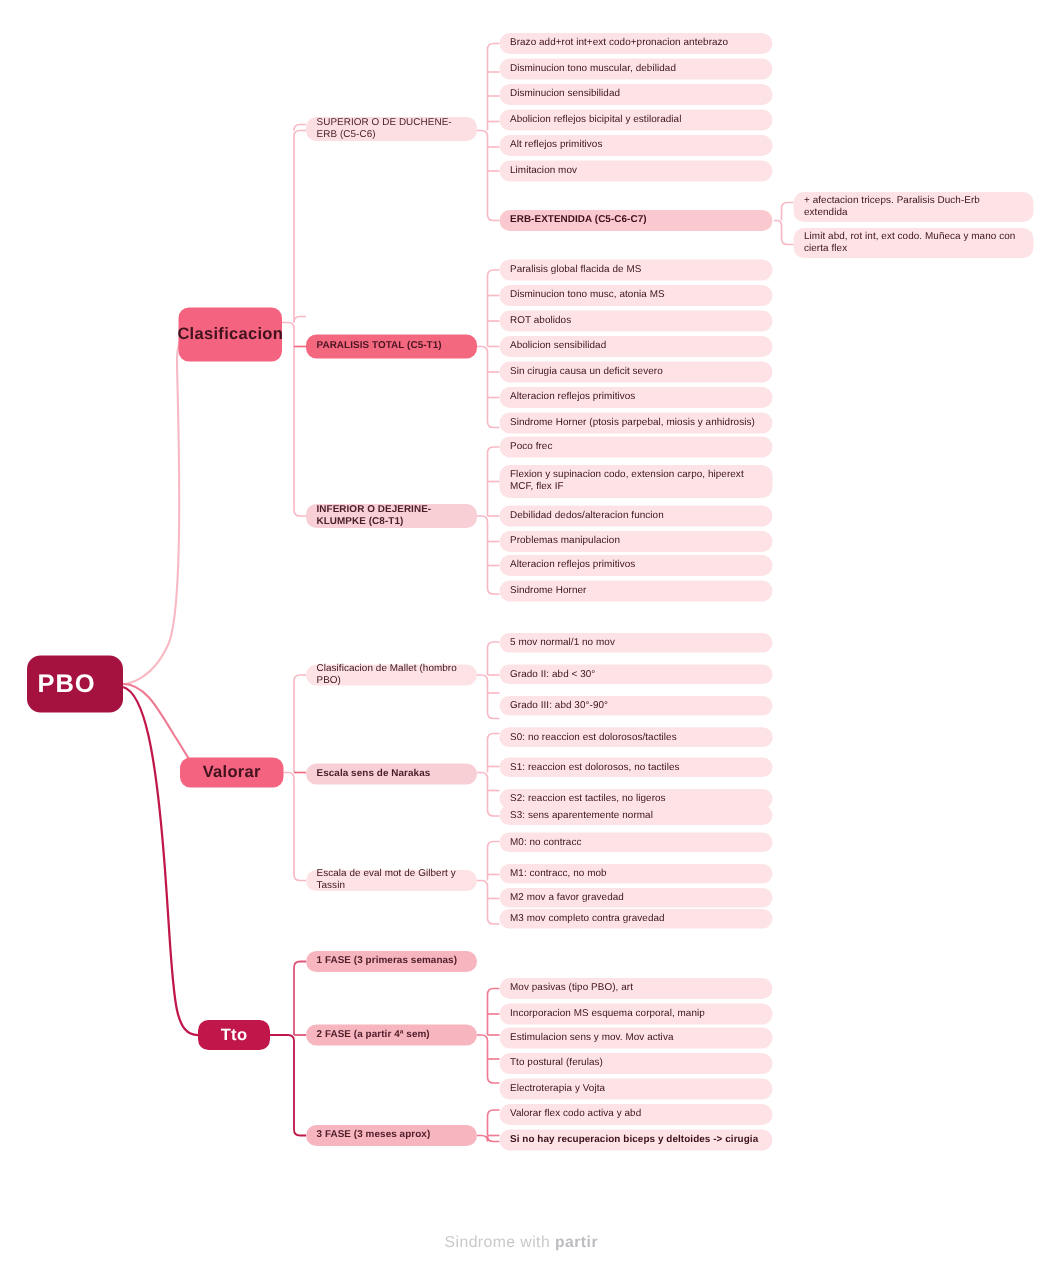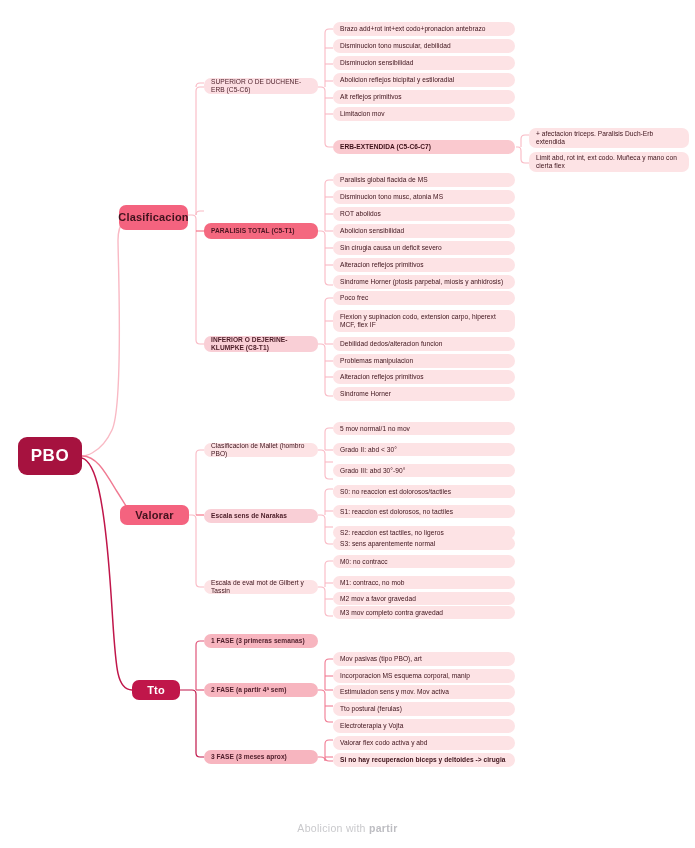--- a/index.html
+++ b/index.html
@@ -36,21 +36,21 @@
     align-items: center;
     padding: 3px 7px;
     line-height: 1.18;
   }
   .node-root {
     background: #a6123f;
     color: #ffffff;
     font-size: 17px;
     font-weight: bold;
     letter-spacing: 0.6px;
-    justify-content: center;
+    justify-content: flex-start;
     border-radius: 9px;
   }
   .node-main1 {
     background: #f4637f;
     color: #40121d;
     font-size: 11px;
     font-weight: bold;
     justify-content: center;
     letter-spacing: 0.2px;
   }
@@ -194,21 +194,21 @@
 
     <path d="M318 757 H 321 Q 325 757 325 761 V 757 Q 325 761 329 761 H 333" fill="none" stroke="#f07a92" stroke-width="1.1"></path>
     <path d="M325 757 V 744 Q 325 740 329 740 H 333" fill="none" stroke="#f07a92" stroke-width="1.1"></path>
     <path d="M325 757 H 333" fill="none" stroke="#f07a92" stroke-width="1.1"></path>
   </svg>
 
   <div class="node node-root" style="left:18px; top:437px; width:64px; height:38px;">
     <span>PBO</span>
   </div>
 
-  <div class="node node-main1" style="left:119px; top:205px; width:69px; height:25px;">
+  <div class="node node-main1" style="left:119px; top:205px; width:69px; height:36px;">
     <span>Clasificacion</span>
   </div>
 
   <div class="node node-sub-light" style="left:204px; top:78px; width:114px; height:16px;">
     <span>SUPERIOR O DE DUCHENE-ERB (C5-C6)</span>
   </div>
 
   <div class="node node-leaf" style="left:333px; top:22px; width:182px; height:14px;">
     <span>Brazo add+rot int+ext codo+pronacion antebrazo</span>
   </div>
@@ -372,14 +372,14 @@
   <div class="node node-leaf" style="left:333px; top:736px; width:182px; height:14px;">
     <span>Valorar flex codo activa y abd</span>
   </div>
   <div class="node node-leaf bold" style="left:333px; top:753px; width:182px; height:14px;">
     <span>Si no hay recuperacion biceps y deltoides -&gt; cirugia</span>
   </div>
 
 </div>
 
 <div id="footer">
-  <span>Abolicion with </span><b>partir</b>
+  <span>Sindrome with </span><b>partir</b>
 </div>
 
 </body></html>

